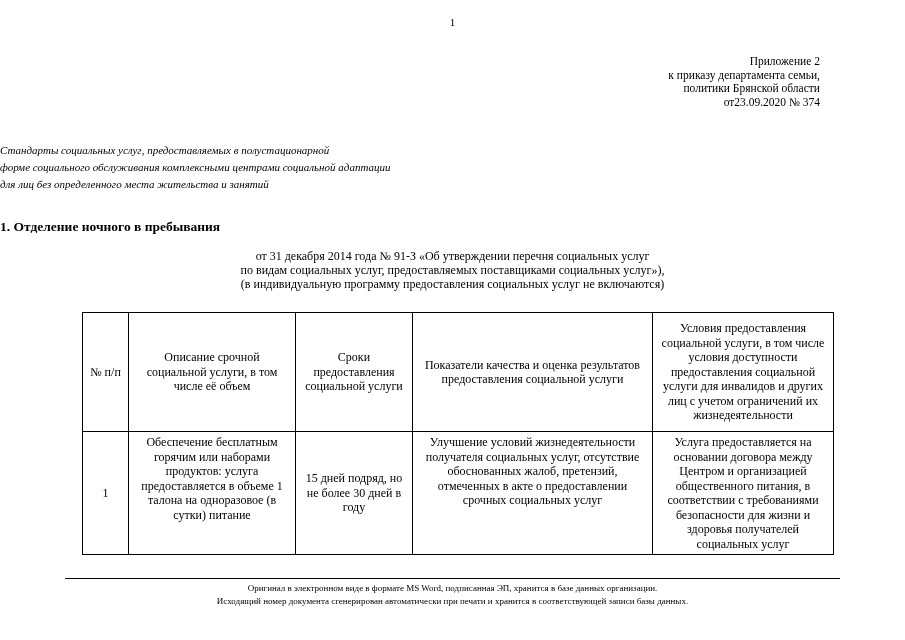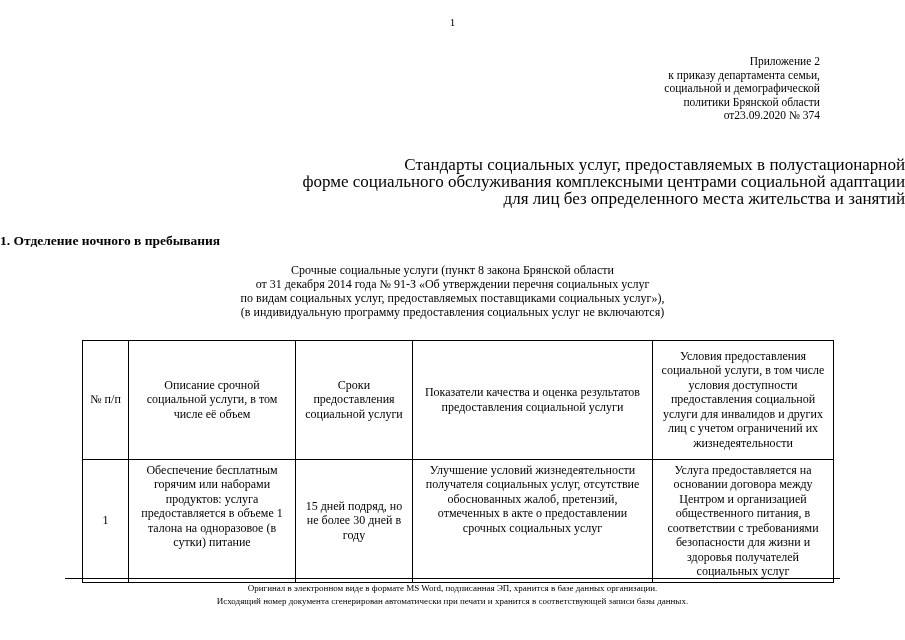--- a/index.html
+++ b/index.html
@@ -24,23 +24,24 @@
   }
   .annex-header {
     margin-top: 26px;
     padding-right: 85px;
     text-align: right;
     font-size: 11.5px;
     line-height: 13.5px;
   }
   .doc-title {
     margin-top: 33px;
-    text-align: right;
-    font-size: 17px;
+    text-align: left;
+    font-size: 11px;
     line-height: 17px;
+    font-style: italic;
   }
   .section-heading {
     margin-top: 25px;
     font-size: 13.5px;
     line-height: 17px;
     font-weight: bold;
   }
   .intro {
     margin-top: 14px;
     text-align: center;
@@ -87,35 +88,33 @@
 </head>
 <body>
 
 <div class="page">
 
   <div class="page-number">1</div>
 
   <div class="annex-header">
     <div>Приложение 2</div>
     <div>к приказу департамента семьи,</div>
-    <div>социальной и демографической</div>
     <div>политики Брянской области</div>
     <div>от23.09.2020 № 374</div>
   </div>
 
   <div class="doc-title">
     <div>Стандарты социальных услуг, предоставляемых в полустационарной</div>
     <div>форме социального обслуживания комплексными центрами социальной адаптации</div>
     <div>для лиц без определенного места жительства и занятий</div>
   </div>
 
   <div class="section-heading">1.  Отделение ночного в пребывания</div>
 
   <div class="intro">
-    <div>Срочные социальные услуги (пункт 8 закона Брянской области</div>
     <div>от 31 декабря 2014 года № 91-З «Об утверждении перечня социальных услуг</div>
     <div>по видам социальных услуг, предоставляемых поставщиками социальных услуг»),</div>
     <div>(в индивидуальную программу предоставления социальных услуг не включаются)</div>
   </div>
 
   <table class="services">
     <colgroup>
       <col style="width:46px">
       <col style="width:167px">
       <col style="width:117px">

